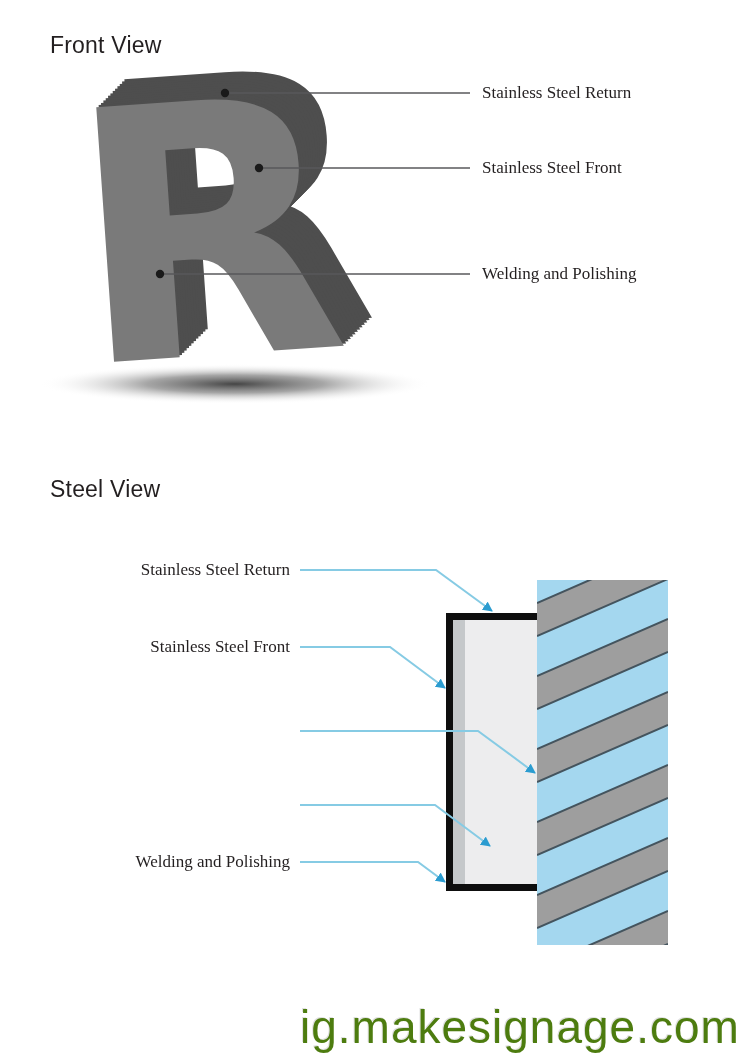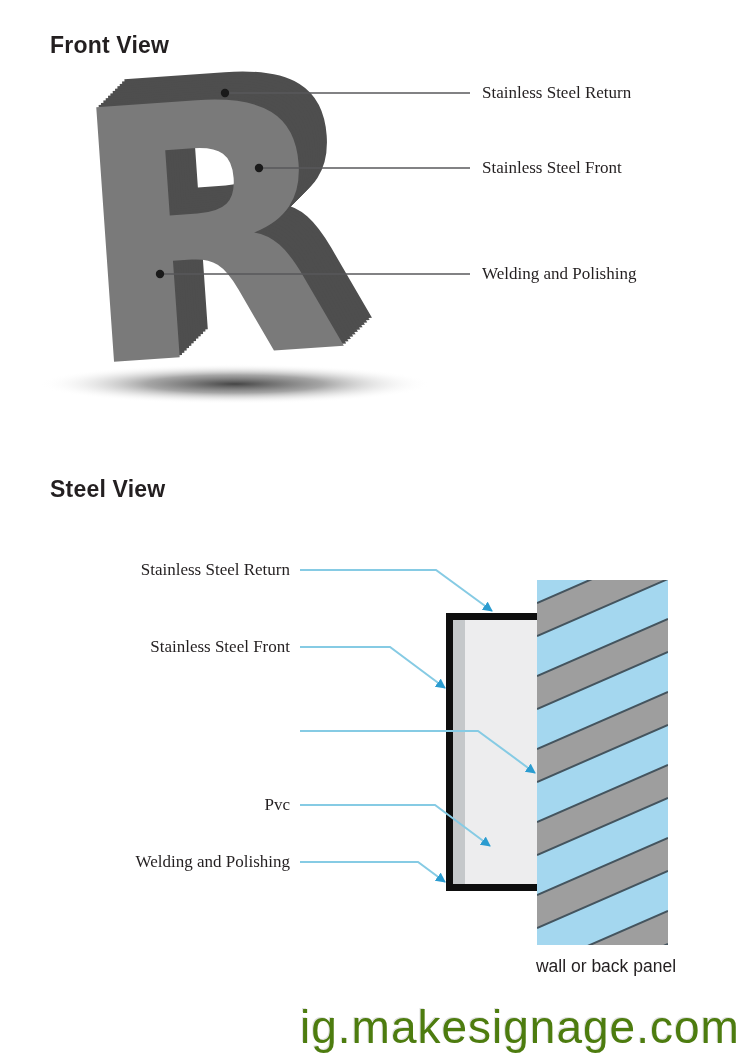--- a/index.html
+++ b/index.html
@@ -6,21 +6,21 @@
   .canvas{
     position:relative;
     width:750px;height:1064px;
     background:#ffffff;
     font-family:"Liberation Sans", sans-serif;
     overflow:hidden;
   }
   .gfx{position:absolute;left:0;top:0;}
   .section-title{
     position:absolute;left:50px;
-    font-size:23px;color:#231f20;font-weight:700;
+    font-size:23px;color:#231f20;font-weight:400;
     letter-spacing:0.2px;
   }
   .front-title{top:32px;}
   .side-title{top:476px;}
   .callout{
     position:absolute;
     font-size:17px;color:#231f20;
     white-space:nowrap;
     transform:translateY(-50%);
     font-family:Liberation Serif, serif;
@@ -135,19 +135,17 @@
   <div class="section-title front-title">Front View</div>
 
   <div class="callout front-callout" style="top:93px">Stainless Steel Return</div>
   <div class="callout front-callout" style="top:168px">Stainless Steel Front</div>
   <div class="callout front-callout" style="top:274px">Welding and Polishing</div>
 
   <div class="section-title side-title">Steel View</div>
 
   <div class="callout side-callout" style="top:570px">Stainless Steel Return</div>
   <div class="callout side-callout" style="top:647px">Stainless Steel Front</div>
-  <div class="callout side-callout" style="top:805px">Pvc</div>
   <div class="callout side-callout" style="top:862px">Welding and Polishing</div>
 
-  <div class="wall-caption">wall or back panel</div>
 
   <div class="watermark">ig.makesignage.com</div>
 </div>
 
 </body></html>

